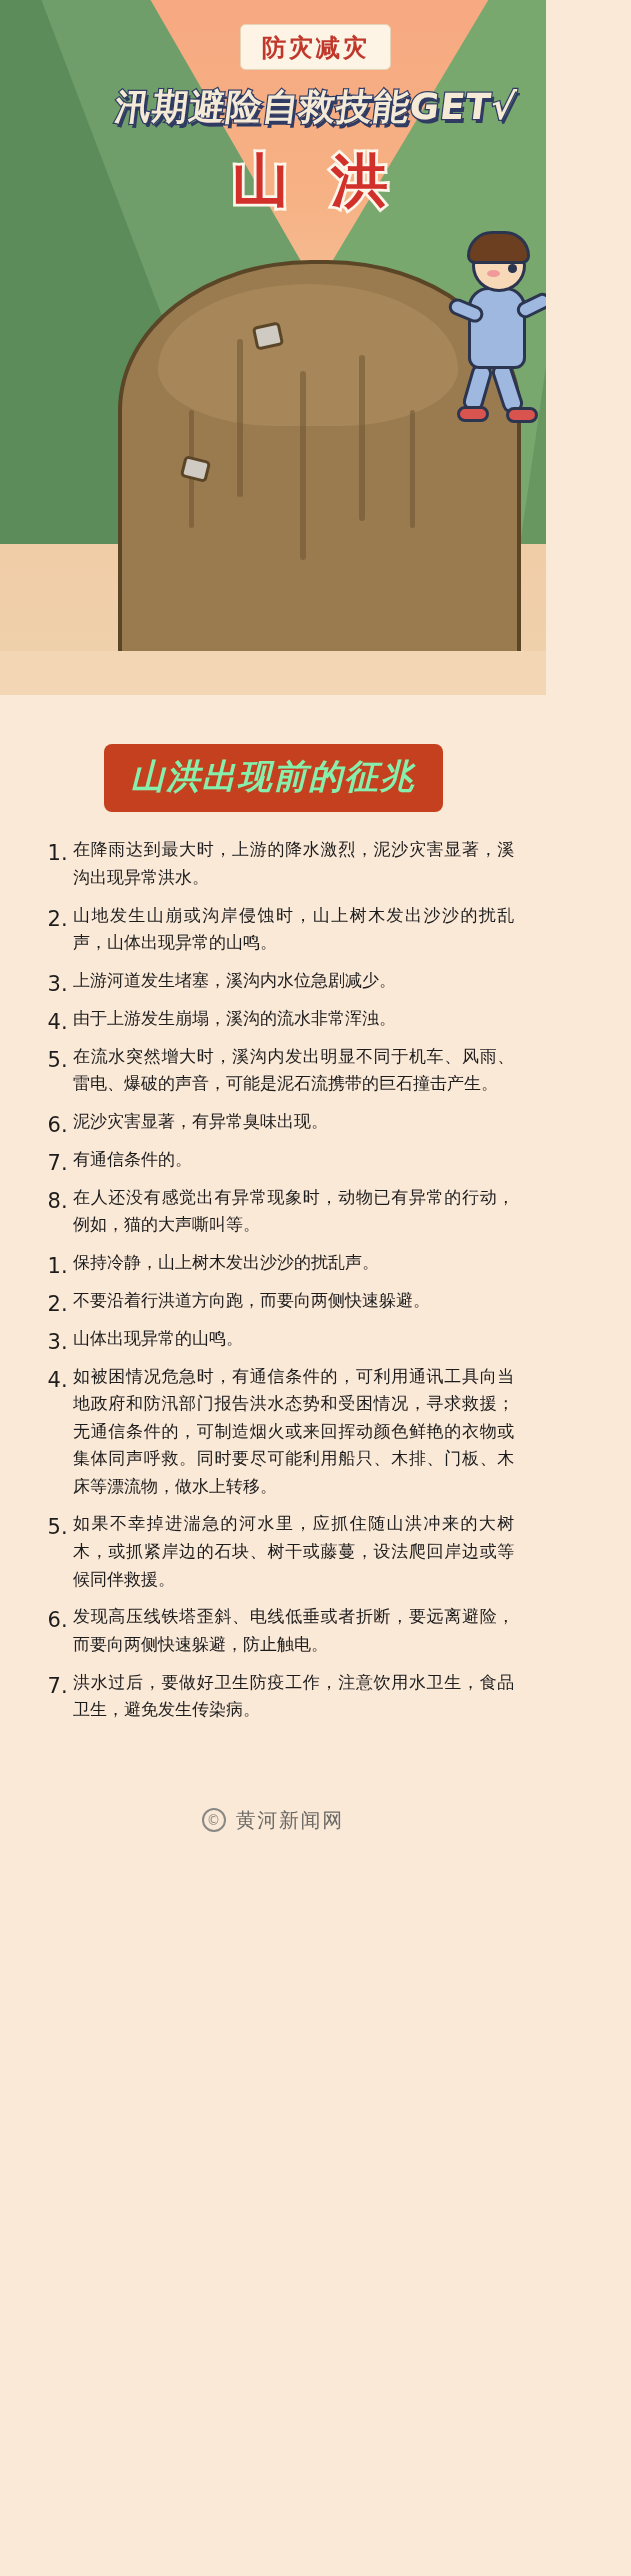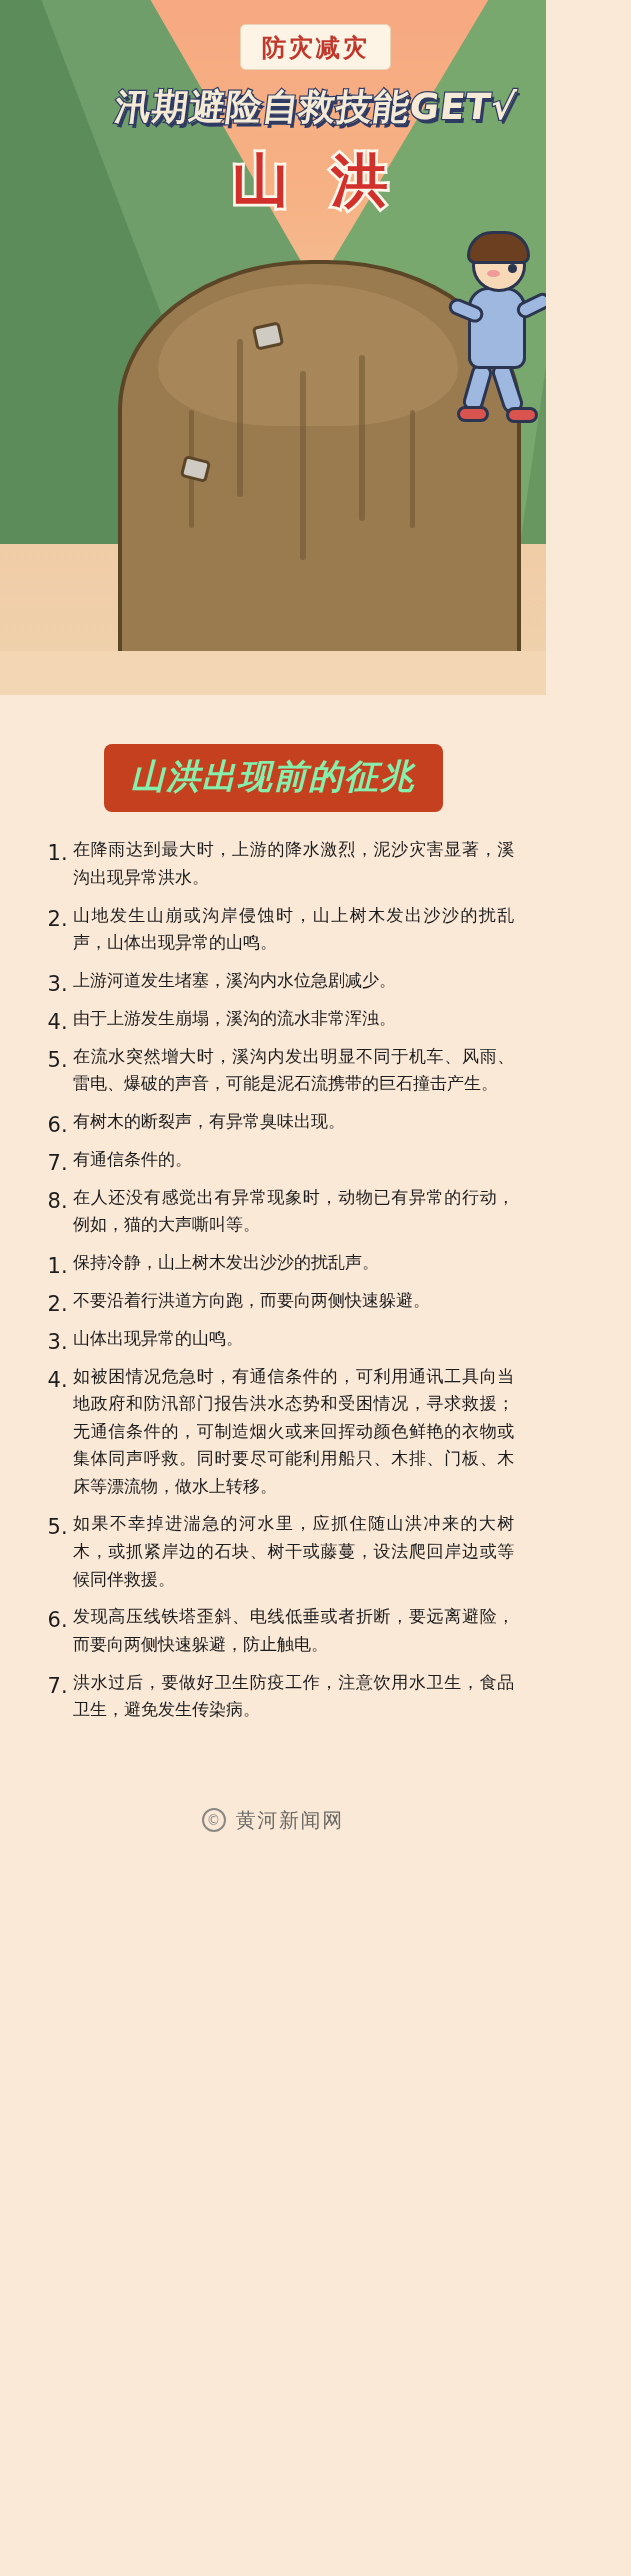--- a/index.html
+++ b/index.html
@@ -244,21 +244,21 @@
 
   <div class="content">
 
     <div class="section-head red">山洪出现前的征兆</div>
     <ol class="list">
       <li>在降雨达到最大时，上游的降水激烈，泥沙灾害显著，溪沟出现异常洪水。</li>
       <li>山地发生山崩或沟岸侵蚀时，山上树木发出沙沙的扰乱声，山体出现异常的山鸣。</li>
       <li>上游河道发生堵塞，溪沟内水位急剧减少。</li>
       <li>由于上游发生崩塌，溪沟的流水非常浑浊。</li>
       <li>在流水突然增大时，溪沟内发出明显不同于机车、风雨、雷电、爆破的声音，可能是泥石流携带的巨石撞击产生。</li>
-      <li>有树木的断裂声，有异常臭味出现。</li>
+      <li>泥沙灾害显著，有异常臭味出现。</li>
       <li>有通信条件的。</li>
       <li>在人还没有感觉出有异常现象时，动物已有异常的行动，例如，猫的大声嘶叫等。</li>
     </ol>
 
     <ol class="list">
       <li>保持冷静，山上树木发出沙沙的扰乱声。</li>
       <li>不要沿着行洪道方向跑，而要向两侧快速躲避。</li>
       <li>山体出现异常的山鸣。</li>
       <li>如被困情况危急时，有通信条件的，可利用通讯工具向当地政府和防汛部门报告洪水态势和受困情况，寻求救援；无通信条件的，可制造烟火或来回挥动颜色鲜艳的衣物或集体同声呼救。同时要尽可能利用船只、木排、门板、木床等漂流物，做水上转移。</li>
       <li>如果不幸掉进湍急的河水里，应抓住随山洪冲来的大树木，或抓紧岸边的石块、树干或藤蔓，设法爬回岸边或等候同伴救援。</li>

